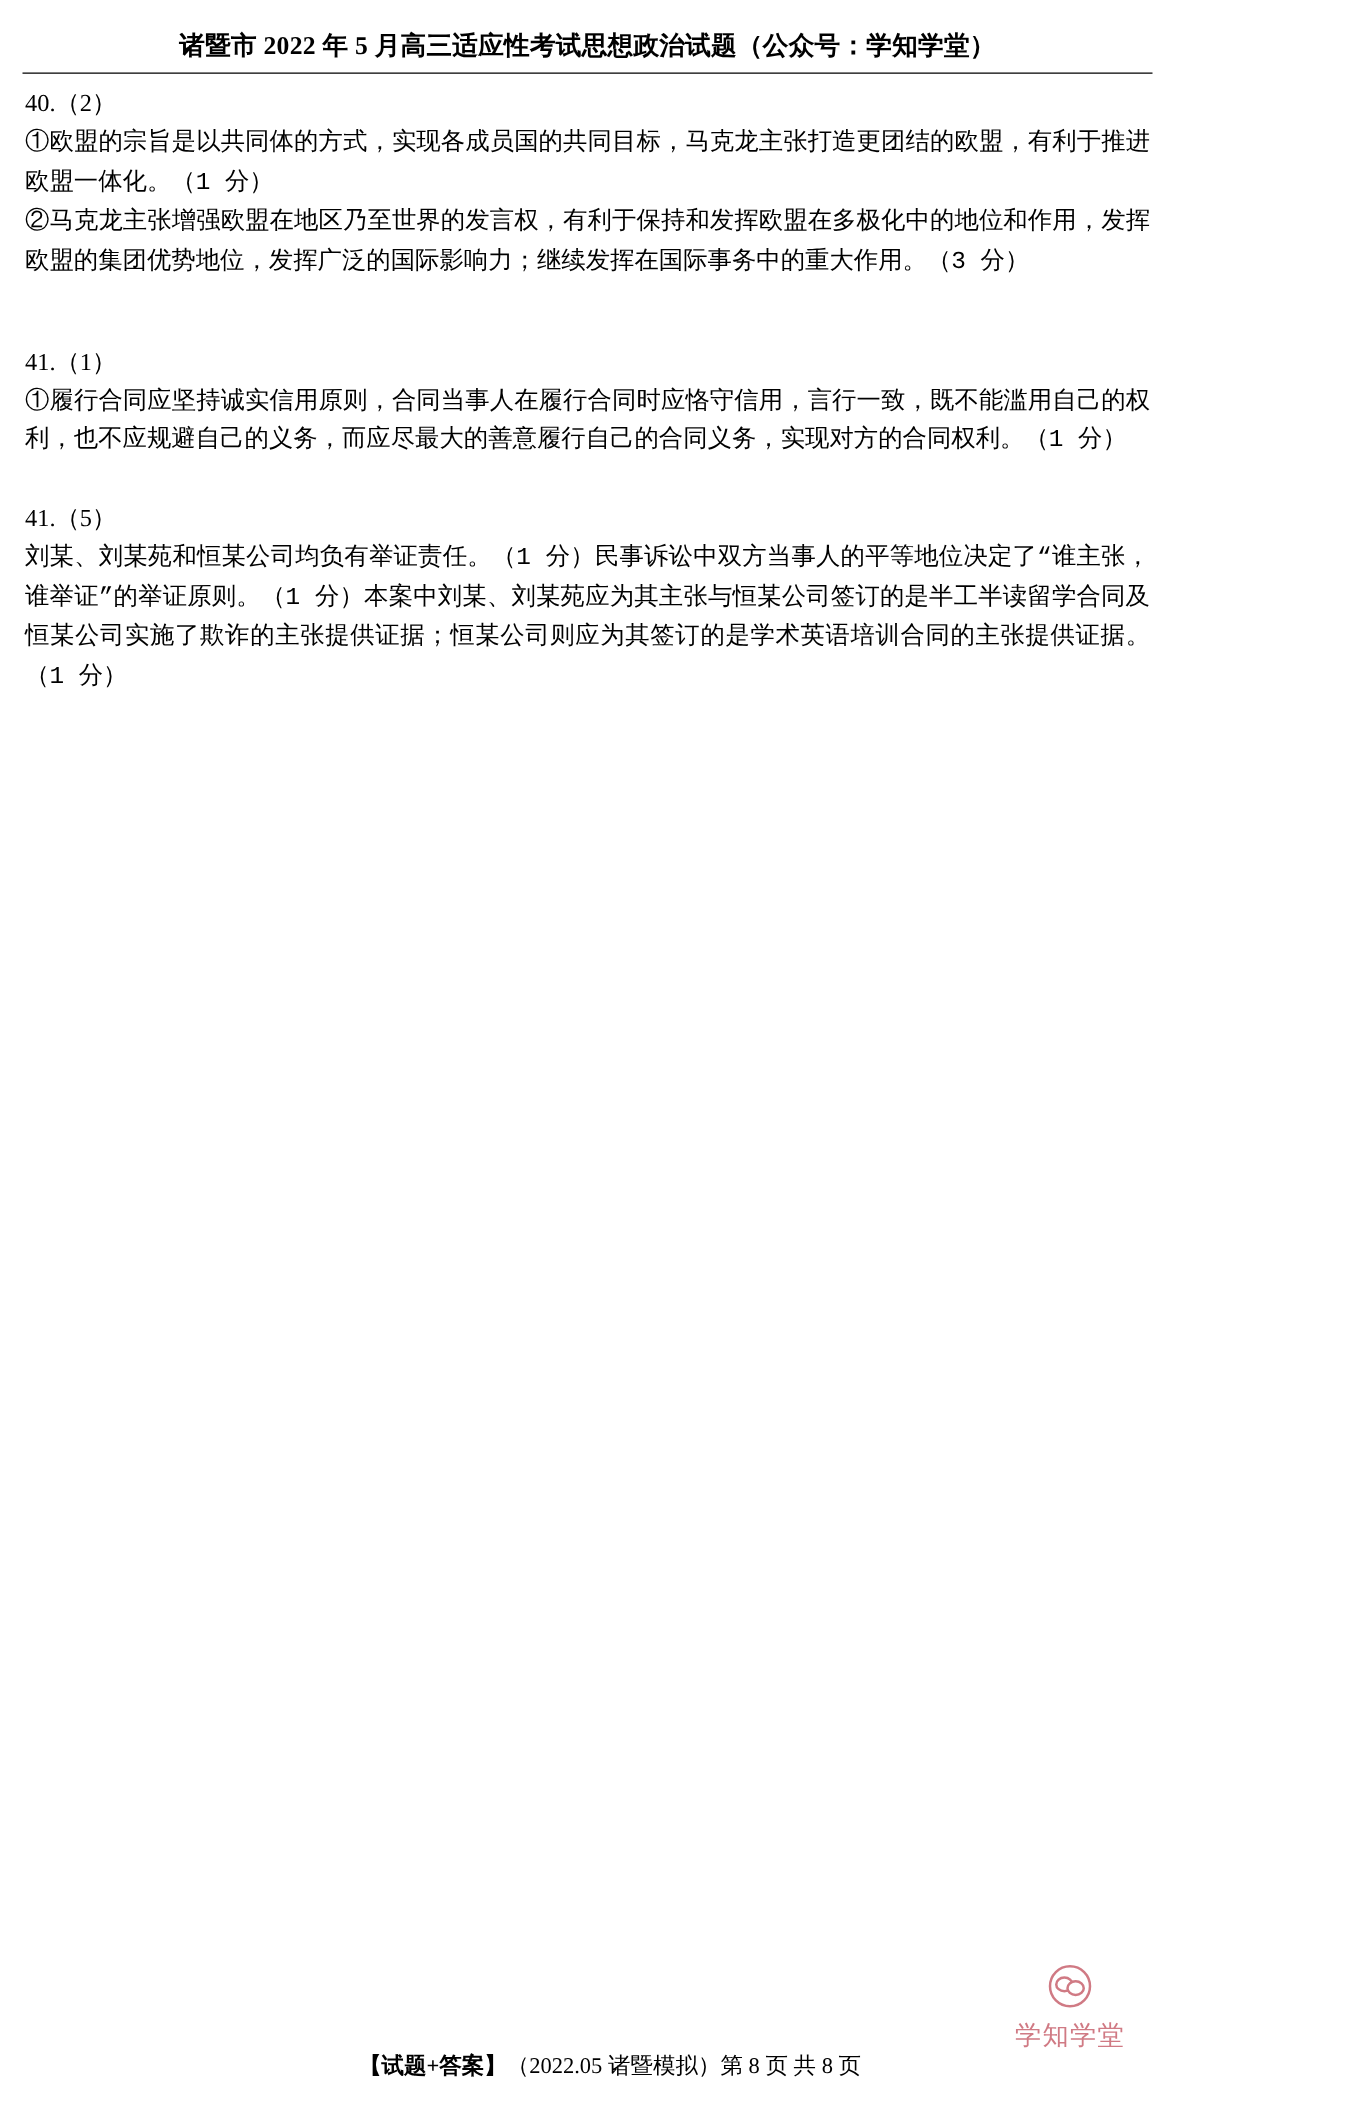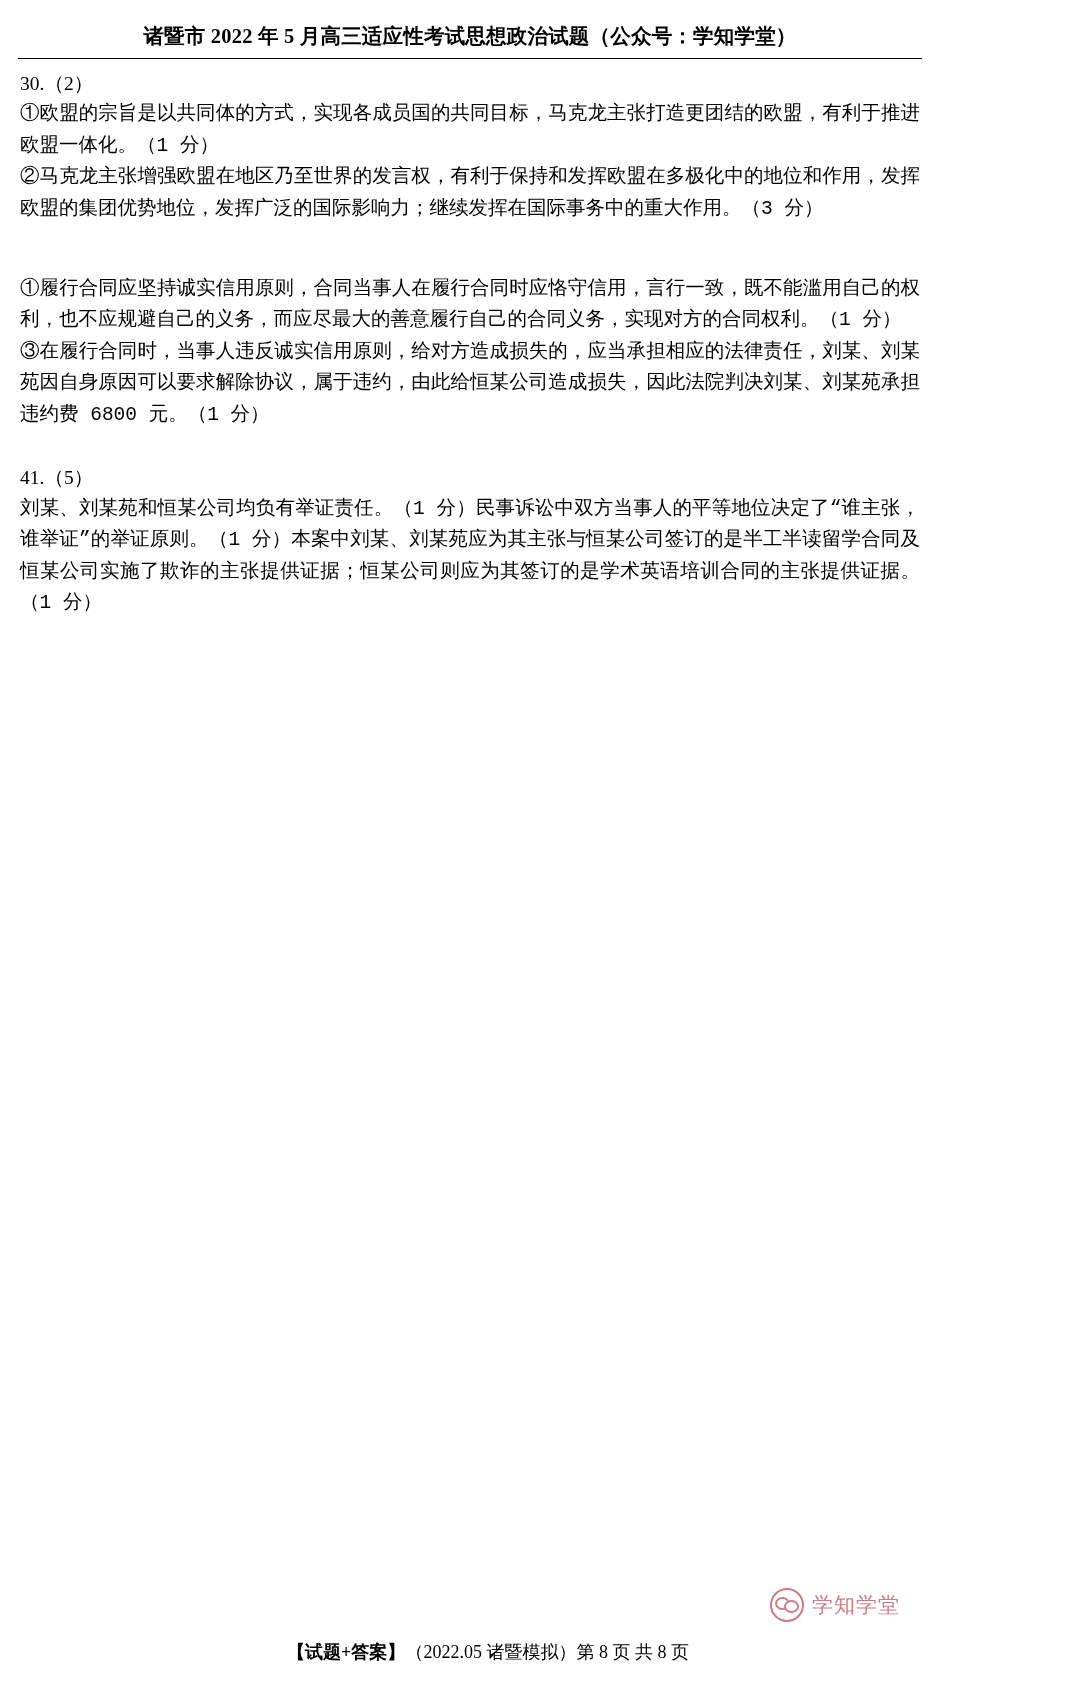--- a/index.html
+++ b/index.html
@@ -63,25 +63,26 @@
     bottom: 30px;
     text-align: center;
     font-size: 18px;
     margin-left: 36px;
   }
   .footer .strong { font-weight: bold; }
 
   .wm {
     position: absolute;
     right: 40px;
-    bottom: 72px;
+    bottom: 52px;
     display: flex;
     align-items: center;
     gap: 8px;
     color: #d07a84;
+    flex-direction: column;
   }
   .wm-logo {
     width: 30px;
     height: 30px;
     border-radius: 50%;
     border: 2px solid #d07a84;
     position: relative;
     flex: 0 0 auto;
   }
   .wm-logo::before,
@@ -111,30 +112,30 @@
 <body>
 
 <div class="page">
 
   <div class="header">诸暨市 2022 年 5 月高三适应性考试思想政治试题（公众号：学知学堂）</div>
   <div class="header-rule"></div>
 
   <div class="content">
 
     <div class="block">
-      <div class="q-label">30.（2）</div>
+      <div class="q-label">40.（2）</div>
       <p class="para">①欧盟的宗旨是以共同体的方式，实现各成员国的共同目标，马克龙主张打造更团结的欧盟，有利于推进欧盟一体化。（1 分）</p>
       <p class="para">②马克龙主张增强欧盟在地区乃至世界的发言权，有利于保持和发挥欧盟在多极化中的地位和作用，发挥欧盟的集团优势地位，发挥广泛的国际影响力；继续发挥在国际事务中的重大作用。（3 分）</p>
     </div>
 
     <div class="gap-lg"></div>
 
     <div class="block">
+      <div class="q-label">41.（1）</div>
       <p class="para">①履行合同应坚持诚实信用原则，合同当事人在履行合同时应恪守信用，言行一致，既不能滥用自己的权利，也不应规避自己的义务，而应尽最大的善意履行自己的合同义务，实现对方的合同权利。（1 分）</p>
-      <p class="para">③在履行合同时，当事人违反诚实信用原则，给对方造成损失的，应当承担相应的法律责任，刘某、刘某苑因自身原因可以要求解除协议，属于违约，由此给恒某公司造成损失，因此法院判决刘某、刘某苑承担违约费 6800 元。（1 分）</p>
     </div>
 
     <div class="gap-md"></div>
 
     <div class="block">
       <div class="q-label">41.（5）</div>
       <p class="para">刘某、刘某苑和恒某公司均负有举证责任。（1 分）民事诉讼中双方当事人的平等地位决定了“谁主张，谁举证”的举证原则。（1 分）本案中刘某、刘某苑应为其主张与恒某公司签订的是半工半读留学合同及恒某公司实施了欺诈的主张提供证据；恒某公司则应为其签订的是学术英语培训合同的主张提供证据。（1 分）</p>
     </div>
 
   </div>

